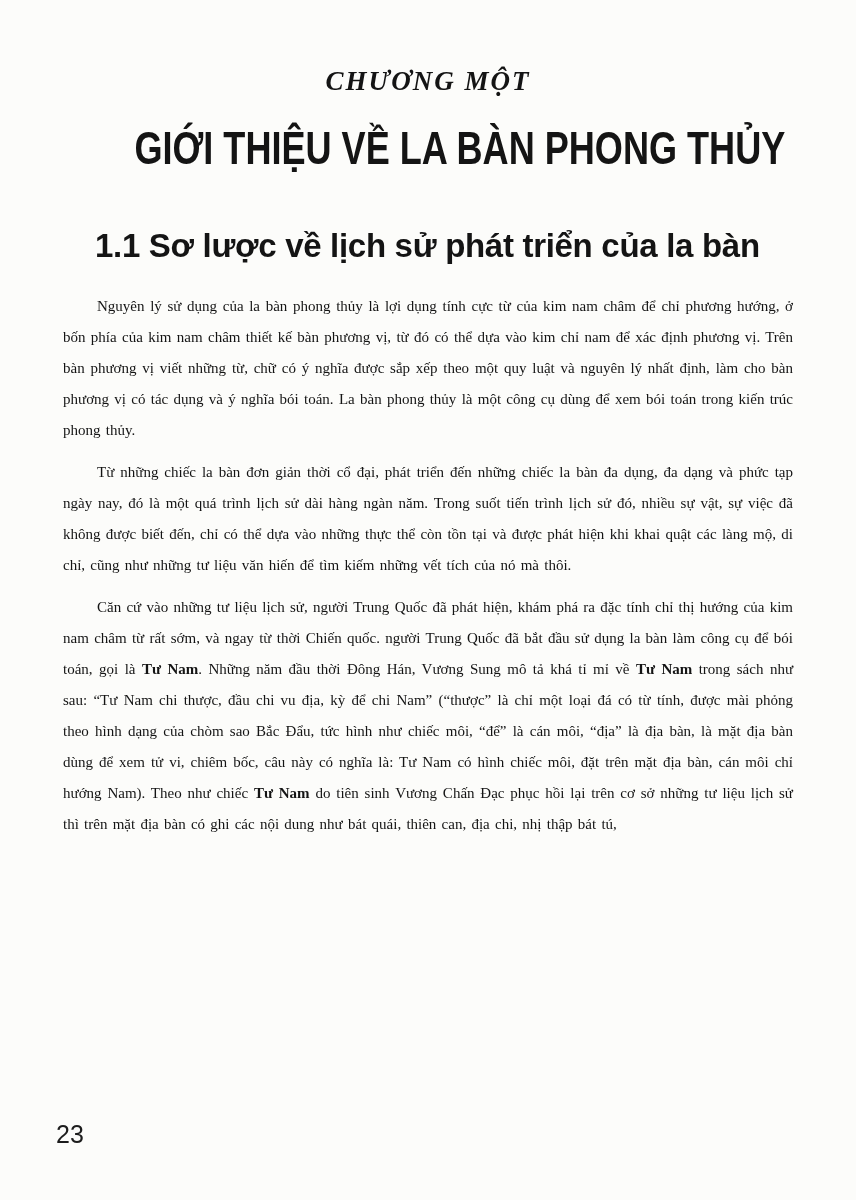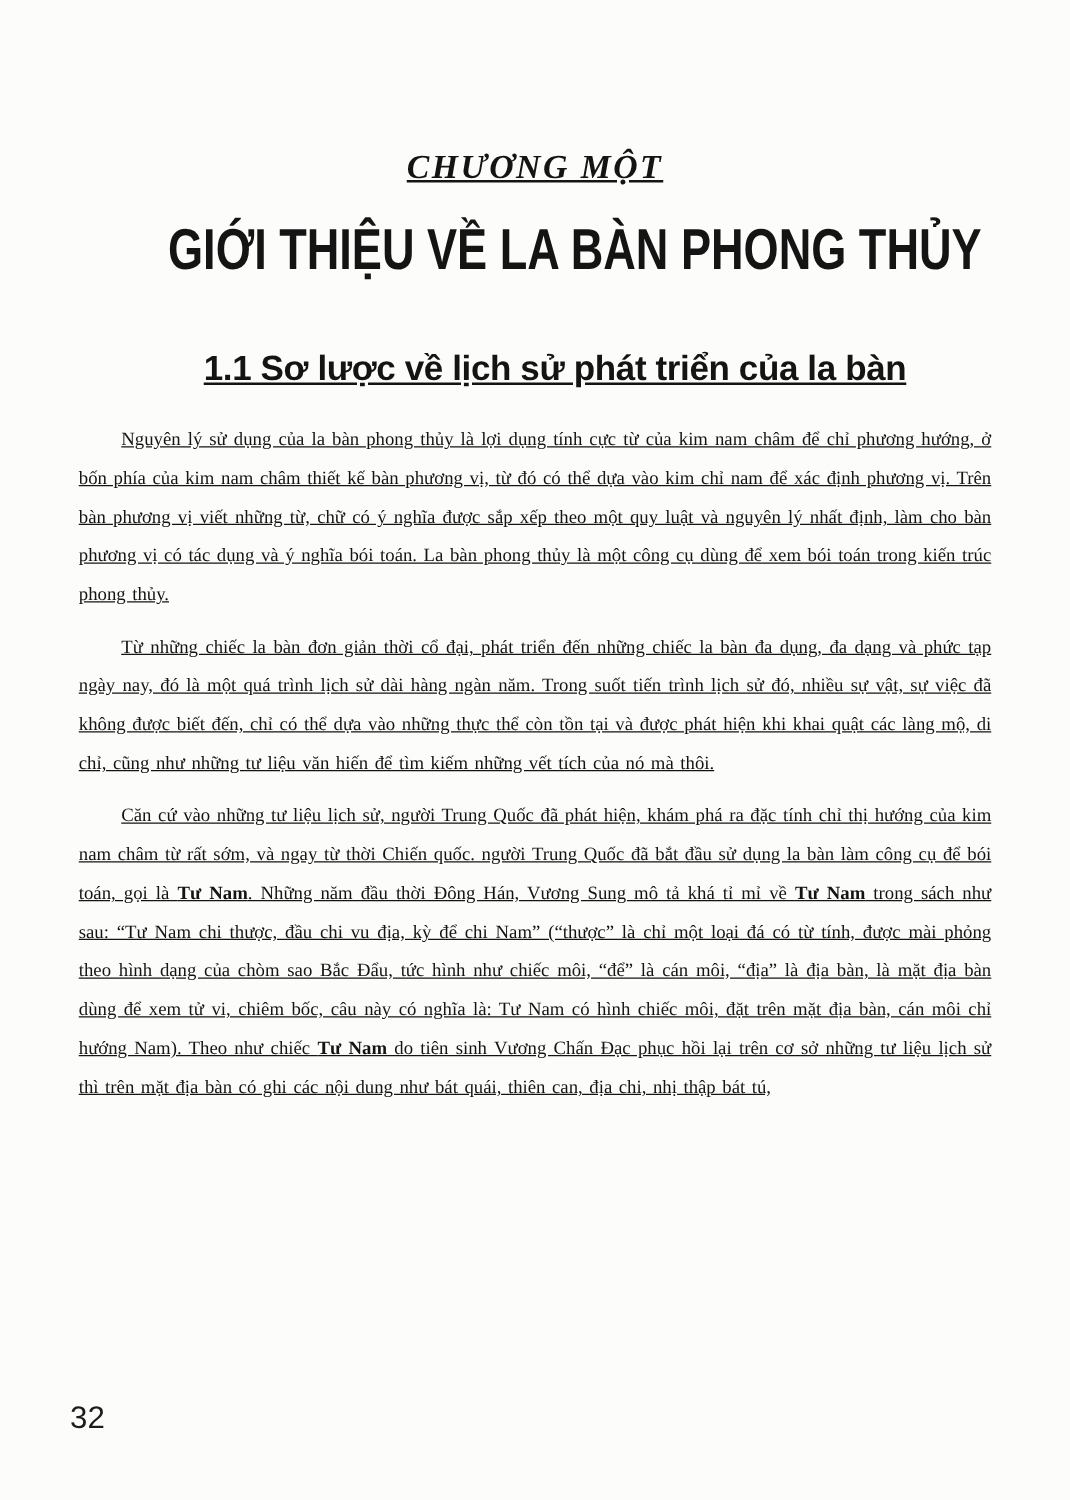--- a/index.html
+++ b/index.html
@@ -9,23 +9,22 @@
   }
   .page {
     position: relative;
     width: 856px;
     height: 1200px;
     margin: 0 auto;
     background: #fcfcfa;
     color: #141414;
     overflow: hidden;
     box-sizing: border-box;
-    padding: 118px 63px 0 63px;
+    padding: 66px 63px 0 63px;
     font-family: "Liberation Serif", serif;
-    text-decoration: underline;
   }
   .chapter-label {
     text-align: center;
     font: italic 600 27px "Liberation Serif", serif;
     letter-spacing: 2px;
     margin: 0 0 0 0;
   }
   .title-wrap {
     margin-top: 26px;
     height: 52px;
@@ -39,24 +38,23 @@
     line-height: 48px;
     letter-spacing: 0px;
     white-space: nowrap;
     transform: scaleX(0.82) scaleY(1.05);
     transform-origin: center top;
     margin: 0;
   }
   .section-heading {
     font-family: "Liberation Sans", sans-serif;
     font-weight: 700;
-    font-size: 28px;
+    font-size: 33px;
     margin: 52px 0 0 32px;
     letter-spacing: -0.3px;
-    text-align: center;
   }
   .body-text {
     margin-top: 26px;
   }
   .body-text p {
     font-size: 15px;
     line-height: 31px;
     text-align: justify;
     text-indent: 34px;
     margin: 0 0 11px 0;
@@ -86,15 +84,15 @@
   </div>
 
   <h2 class="section-heading">1.1 Sơ lược về lịch sử phát triển của la bàn</h2>
 
   <div class="body-text" id="paragraphs">
       <p><span>Nguyên lý sử dụng của la bàn phong thủy là lợi dụng tính cực từ của kim nam châm để chỉ phương hướng, ở bốn phía của kim nam châm thiết kế bàn phương vị, từ đó có thể dựa vào kim chỉ nam để xác định phương vị. Trên bàn phương vị viết những từ, chữ có ý nghĩa được sắp xếp theo một quy luật và nguyên lý nhất định, làm cho bàn phương vị có tác dụng và ý nghĩa bói toán. La bàn phong thủy là một công cụ dùng để xem bói toán trong kiến trúc phong thủy.</span></p>
       <p><span>Từ những chiếc la bàn đơn giản thời cổ đại, phát triển đến những chiếc la bàn đa dụng, đa dạng và phức tạp ngày nay, đó là một quá trình lịch sử dài hàng ngàn năm. Trong suốt tiến trình lịch sử đó, nhiều sự vật, sự việc đã không được biết đến, chỉ có thể dựa vào những thực thể còn tồn tại và được phát hiện khi khai quật các làng mộ, di chỉ, cũng như những tư liệu văn hiến để tìm kiếm những vết tích của nó mà thôi.</span></p>
       <p><span>Căn cứ vào những tư liệu lịch sử, người Trung Quốc đã phát hiện, khám phá ra đặc tính chỉ thị hướng của kim nam châm từ rất sớm, và ngay từ thời Chiến quốc. người Trung Quốc đã bắt đầu sử dụng la bàn làm công cụ để bói toán, gọi là </span><span class="run-bold">Tư Nam</span><span>. Những năm đầu thời Đông Hán, Vương Sung mô tả khá tỉ mỉ về </span><span class="run-bold">Tư Nam</span><span> trong sách như sau: “Tư Nam chi thược, đầu chi vu địa, kỳ để chi Nam” (“thược” là chỉ một loại đá có từ tính, được mài phỏng theo hình dạng của chòm sao Bắc Đẩu, tức hình như chiếc môi, “để” là cán môi, “địa” là địa bàn, là mặt địa bàn dùng để xem tử vi, chiêm bốc, câu này có nghĩa là: Tư Nam có hình chiếc môi, đặt trên mặt địa bàn, cán môi chỉ hướng Nam). Theo như chiếc </span><span class="run-bold">Tư Nam</span><span> do tiên sinh Vương Chấn Đạc phục hồi lại trên cơ sở những tư liệu lịch sử thì trên mặt địa bàn có ghi các nội dung như bát quái, thiên can, địa chi, nhị thập bát tú,</span></p>
     </div>
 
-  <div class="page-number">32</div>
+  <div class="page-number">23</div>
 
 </div>
 
 </body></html>

